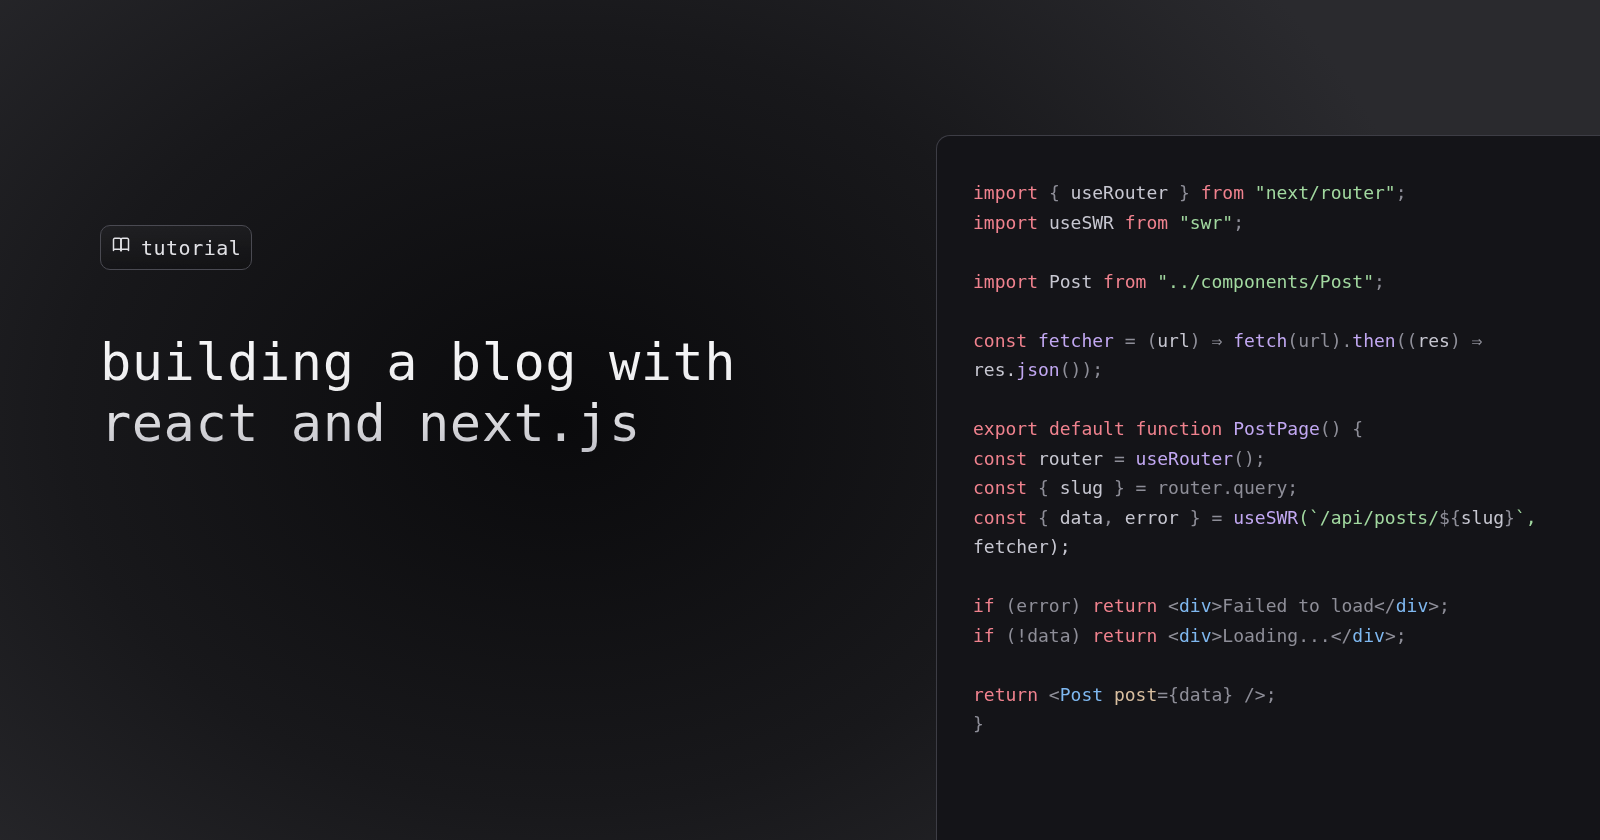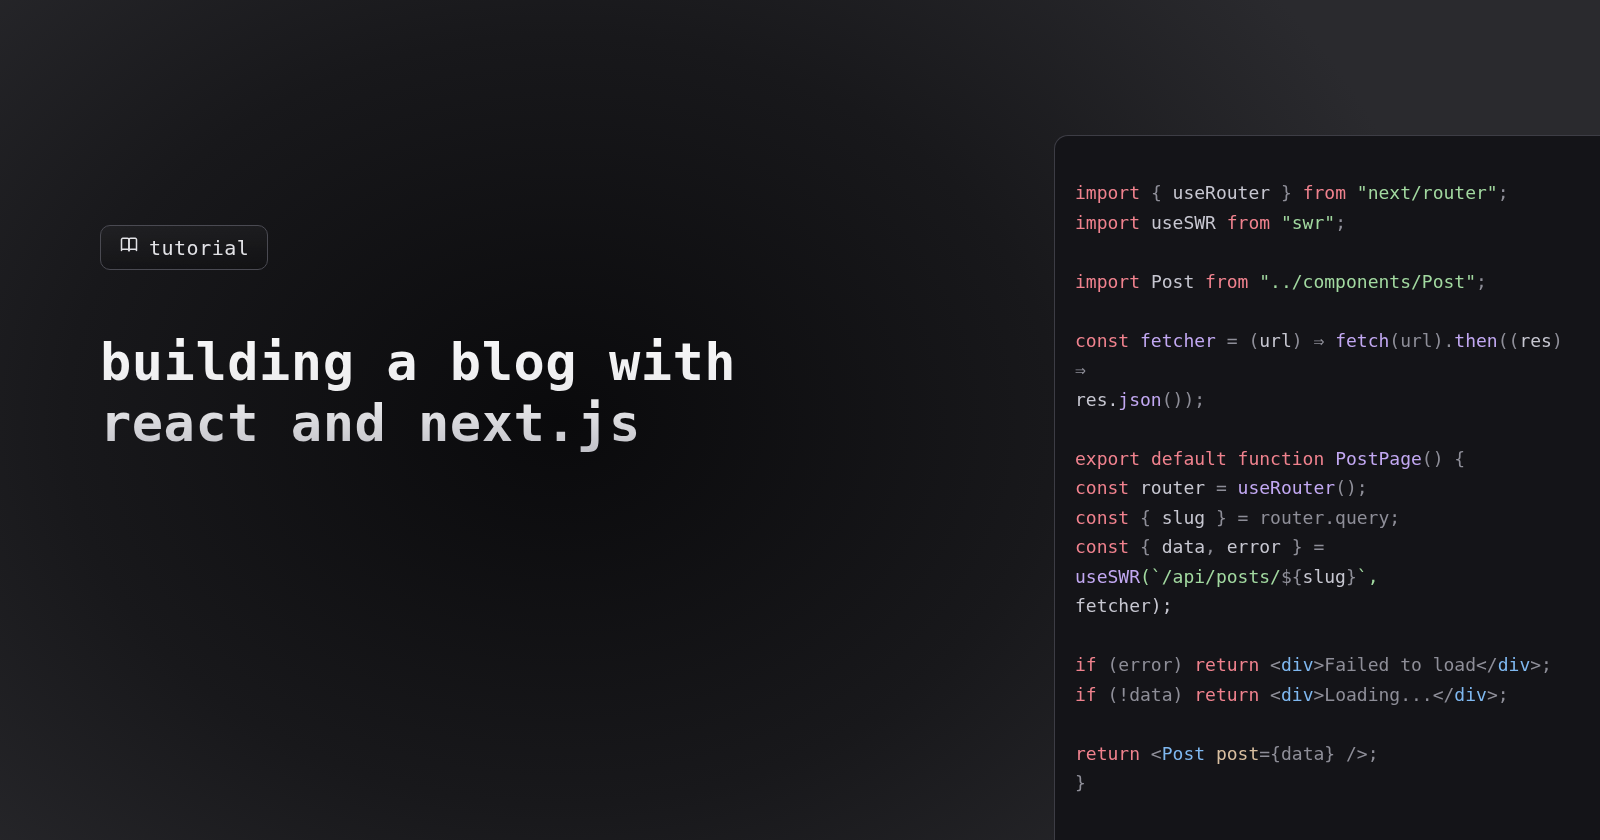--- a/index.html
+++ b/index.html
@@ -14,60 +14,60 @@
 .left {
   position: absolute;
   left: 100px;
   top: 225px;
   width: 780px;
 }
 .badge {
   display: inline-flex;
   align-items: center;
   gap: 10px;
-  padding: 9px 18px;
+  padding: 9px 10px;
   border: 1px solid #4a4a52;
   border-radius: 10px;
   background: linear-gradient(180deg, rgba(255,255,255,0.03), rgba(0,0,0,0.12));
   color: #e2e2e6;
   font-size: 20px;
   letter-spacing: 0.5px;
   margin-bottom: 62px;
   text-align: center;
 }
 .badge svg { width: 20px; height: 20px; stroke: #e2e2e6; }
 .title {
   font-size: 52px;
-  font-weight: 700;
+  font-weight: 400;
   line-height: 1.18;
   letter-spacing: 0.5px;
   background: linear-gradient(180deg, #f8f8f9 0%, #eaeaec 55%, #bfbfc6 100%);
   -webkit-background-clip: text;
   background-clip: text;
   color: transparent;
   margin-bottom: 22px;
 }
 .subtitle {
   font-size: 27px;
   line-height: 1.42;
   color: #9a9aa2;
   letter-spacing: 0.3px;
 }
 .code-panel {
   position: absolute;
   right: 0;
   top: 135px;
   bottom: 0;
-  width: 546px;
+  width: 664px;
   background: #141418;
   border: 1px solid #3d3d45;
   border-right: none;
   border-bottom: none;
   border-top-left-radius: 14px;
-  padding: 42px 36px 36px 20px;
+  padding: 42px 36px 36px 36px;
   overflow: hidden;
 }
 .code {
   font-family: ui-monospace, "SF Mono", "Menlo", "Monaco", "Consolas", monospace;
   font-size: 18px;
   line-height: 1.64;
   color: #c7c7d1;
   white-space: pre-wrap;
   word-break: break-word;
 }

